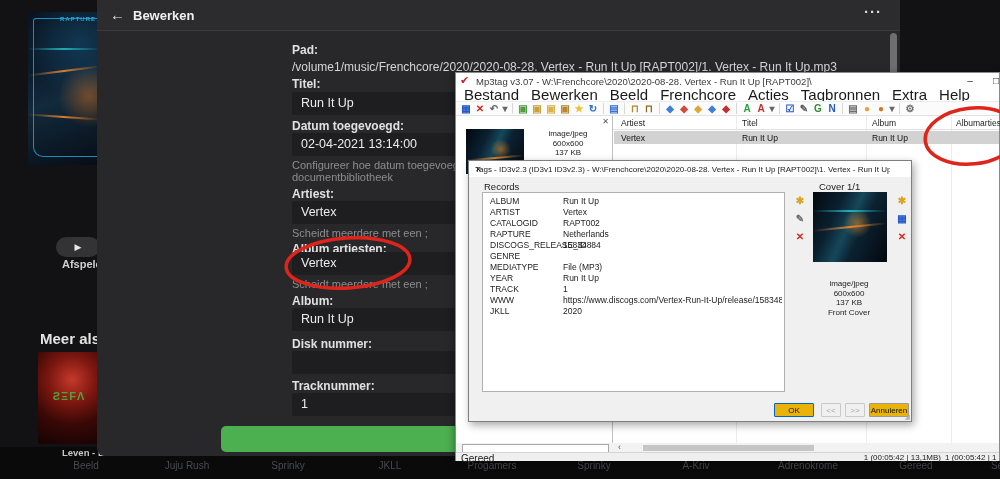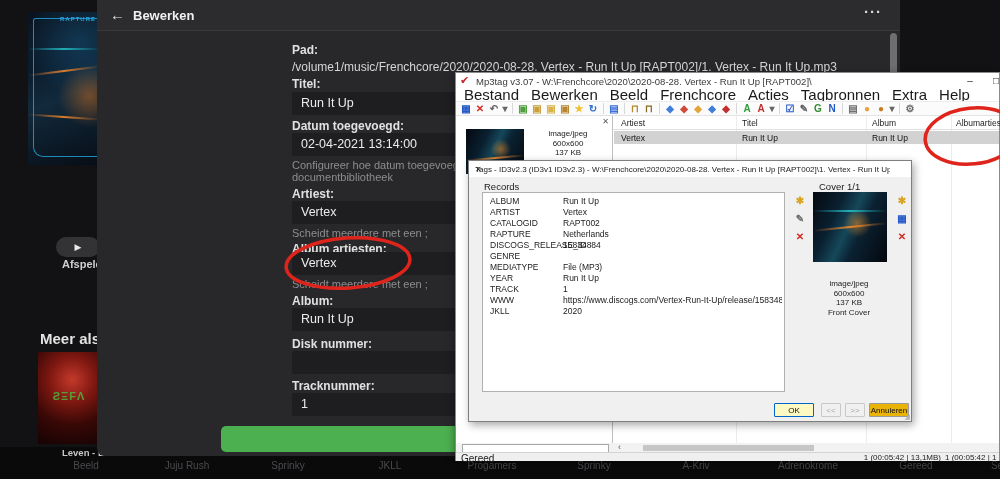--- a/index.html
+++ b/index.html
@@ -91,21 +91,21 @@
   .tlist{left:13px;top:31px;width:303px;height:200px;background:#fff;border:1px solid #b0b0b0;
          box-sizing:border-box;padding-top:3px;}
   .trow{position:relative;height:11px;font-size:8.5px;}
   .tk{position:absolute;left:7px;top:0;white-space:nowrap;}
   .tv{position:absolute;left:80px;top:0;right:2px;white-space:nowrap;overflow:hidden;}
   .sicon{width:14px;height:13px;font-size:10px;line-height:13px;text-align:center;font-weight:bold;margin-bottom:5px;}
   .tcover{left:344px;top:31px;width:74px;height:70px;}
   .tcover-info{left:330px;top:118px;width:100px;text-align:center;font-size:8px;line-height:9.5px;color:#222;}
   .wbtn{top:242px;height:14px;font-size:8px;text-align:center;line-height:13px;background:#eab308;
         border:1px solid #9a9a9a;box-sizing:border-box;border-radius:1px;color:#111;}
-  .wbtn.default{border:1px solid #0064c8;background:#fef9c3;text-align:center;}
+  .wbtn.default{border:1px solid #0064c8;background:#eab308;text-align:center;}
   .wbtn.disabled{color:#a6a6a6;border-color:#c9c9c9;background:#f0f0f0;}
   .tgrip{right:1px;bottom:0px;font-size:7px;color:#b5b5b5;}
 </style>
 </head>
 <body>
 
 <div id="stage">
 
   <div class="abs bottom-strip"></div>
 

